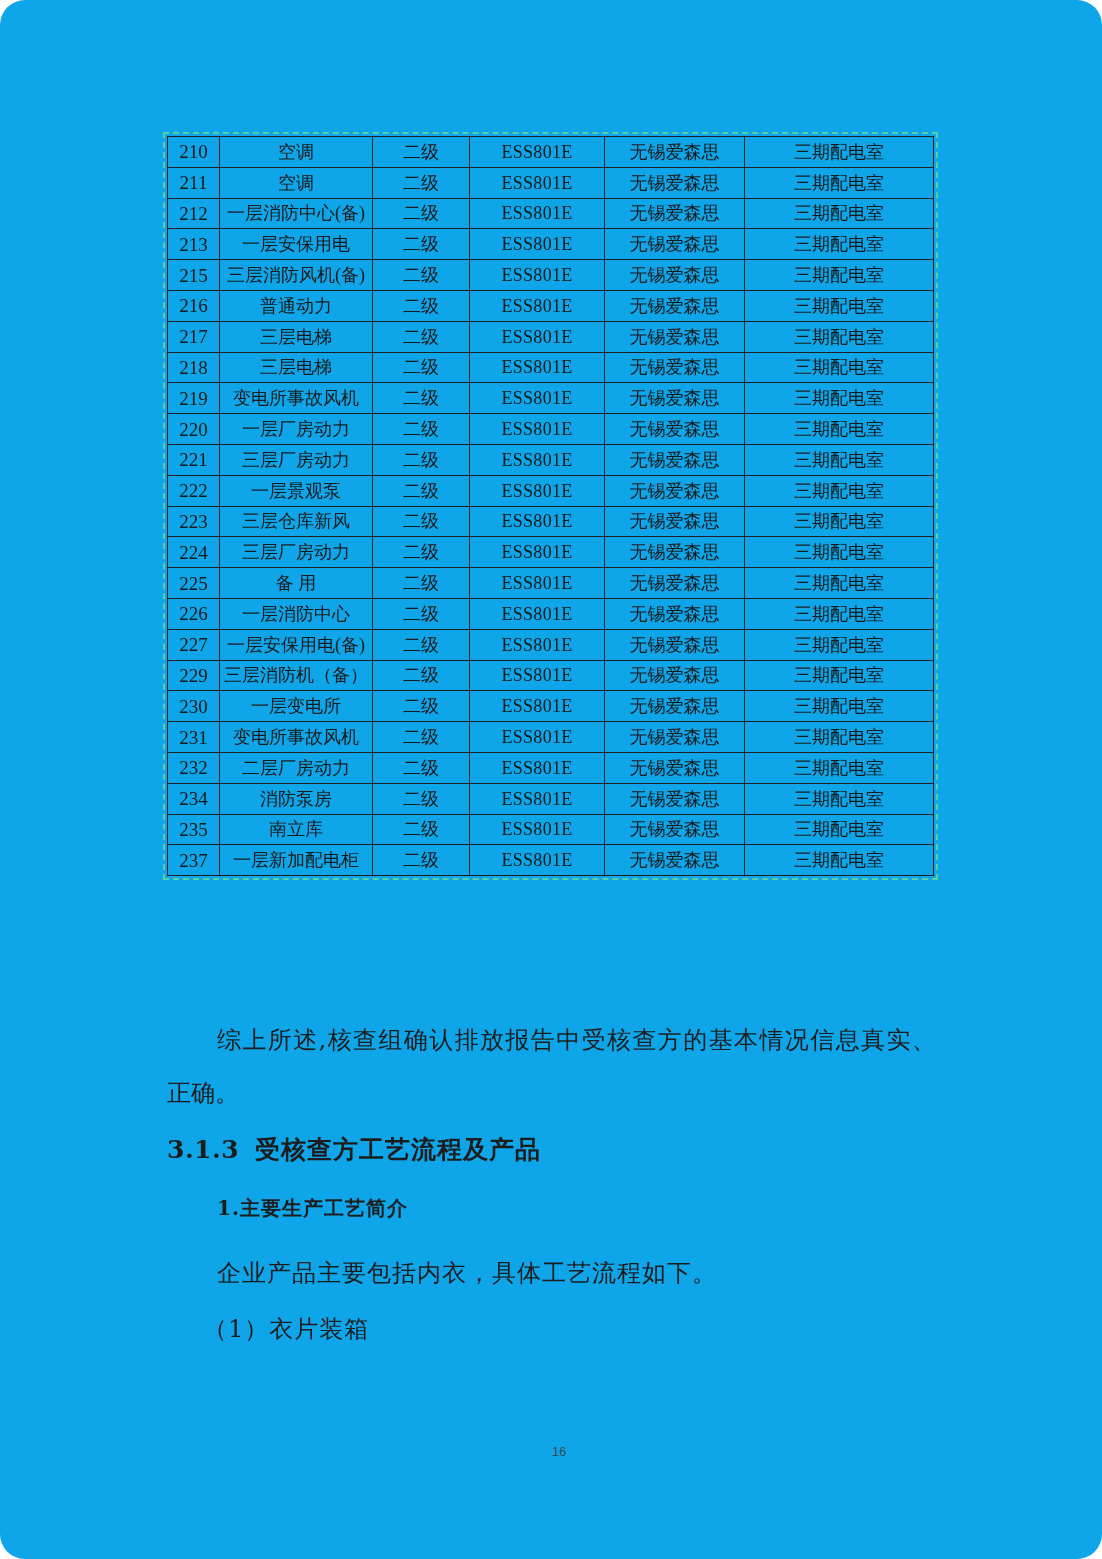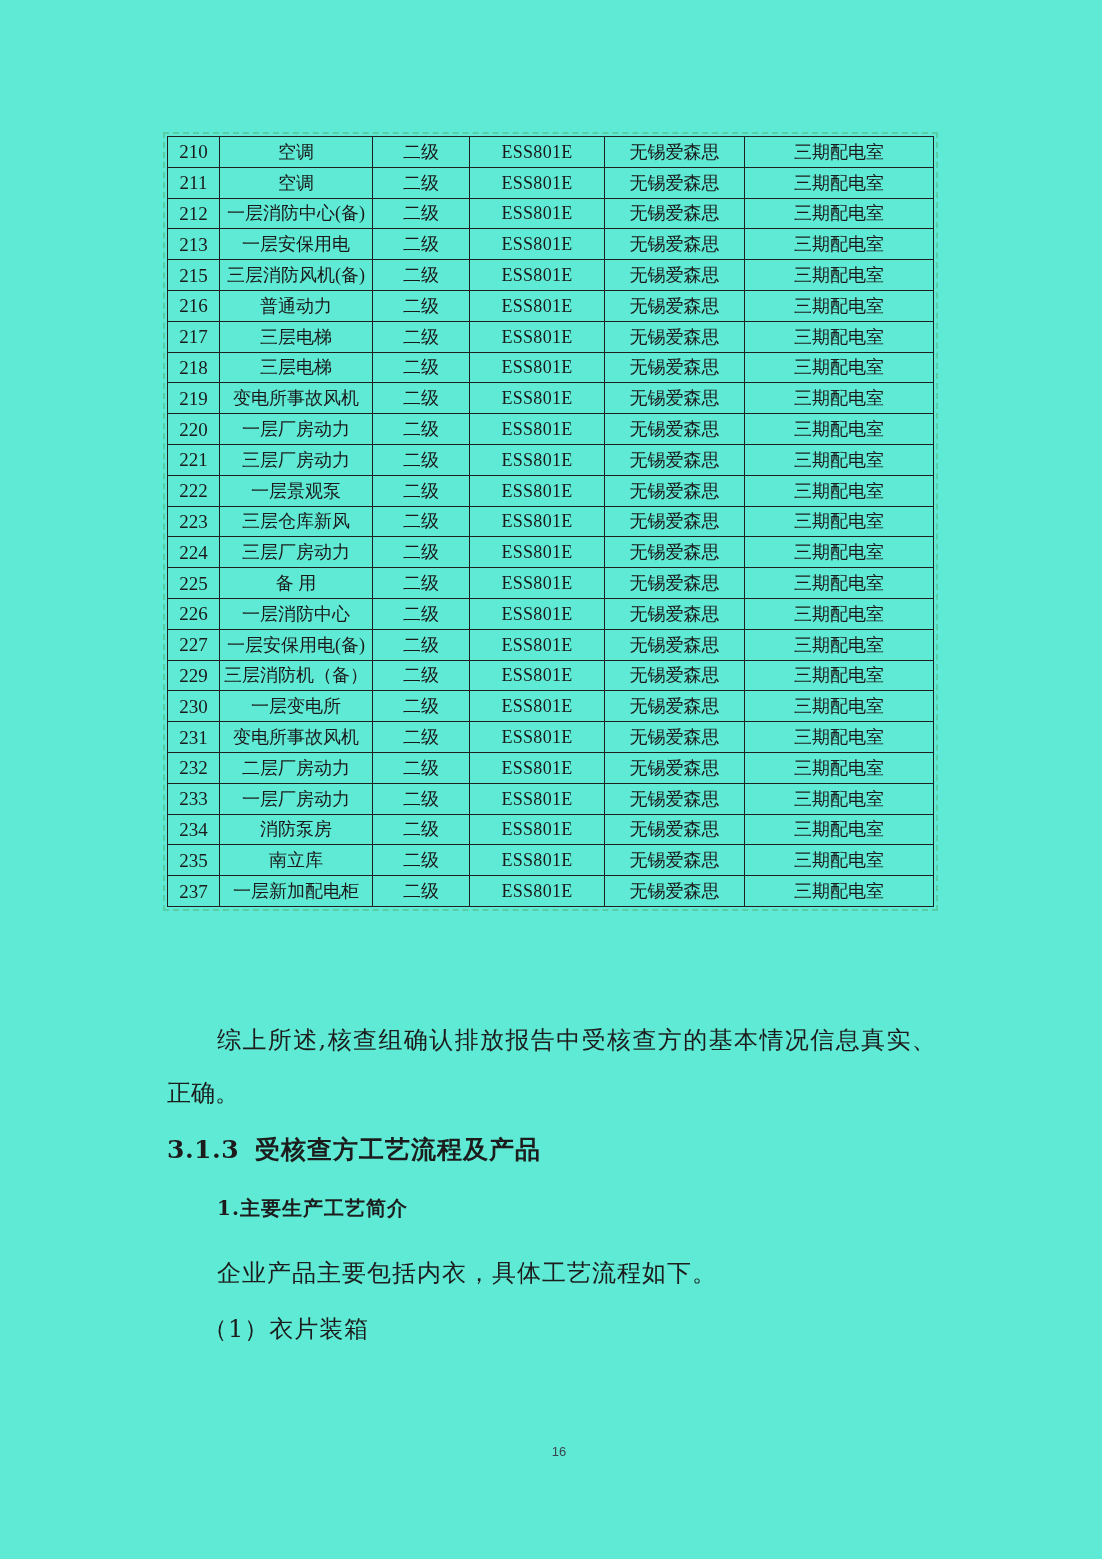--- a/index.html
+++ b/index.html
@@ -1,22 +1,23 @@
 <!DOCTYPE html>
 <html><head>
 <meta charset="utf-8">
 <style>
   html,body{margin:0;padding:0;background:#ffffff;}
   .page{
     position:relative;
     width:1102px;height:1559px;
-    background:#5eead4;
+    background:#0ea5e9;
     overflow:hidden;
     font-family:"DejaVu Serif","Liberation Serif",serif;
     color:#1c1c1c;
+    border-radius:25px;
   }
   
   .table-wrap{
     position:absolute;left:163px;top:132px;
     border:2px dashed #57cfa6;
     padding:2px;
   }
   table.equip{
     border-collapse:collapse;
     table-layout:fixed;
@@ -232,28 +233,20 @@
           </tr>
           <tr>
             <td class="num">232</td>
             <td>二层厂房动力</td>
             <td>二级</td>
             <td class="model">ESS801E</td>
             <td>无锡爱森思</td>
             <td>三期配电室</td>
           </tr>
           <tr>
-            <td class="num">233</td>
-            <td>一层厂房动力</td>
-            <td>二级</td>
-            <td class="model">ESS801E</td>
-            <td>无锡爱森思</td>
-            <td>三期配电室</td>
-          </tr>
-          <tr>
             <td class="num">234</td>
             <td>消防泵房</td>
             <td>二级</td>
             <td class="model">ESS801E</td>
             <td>无锡爱森思</td>
             <td>三期配电室</td>
           </tr>
           <tr>
             <td class="num">235</td>
             <td>南立库</td>

